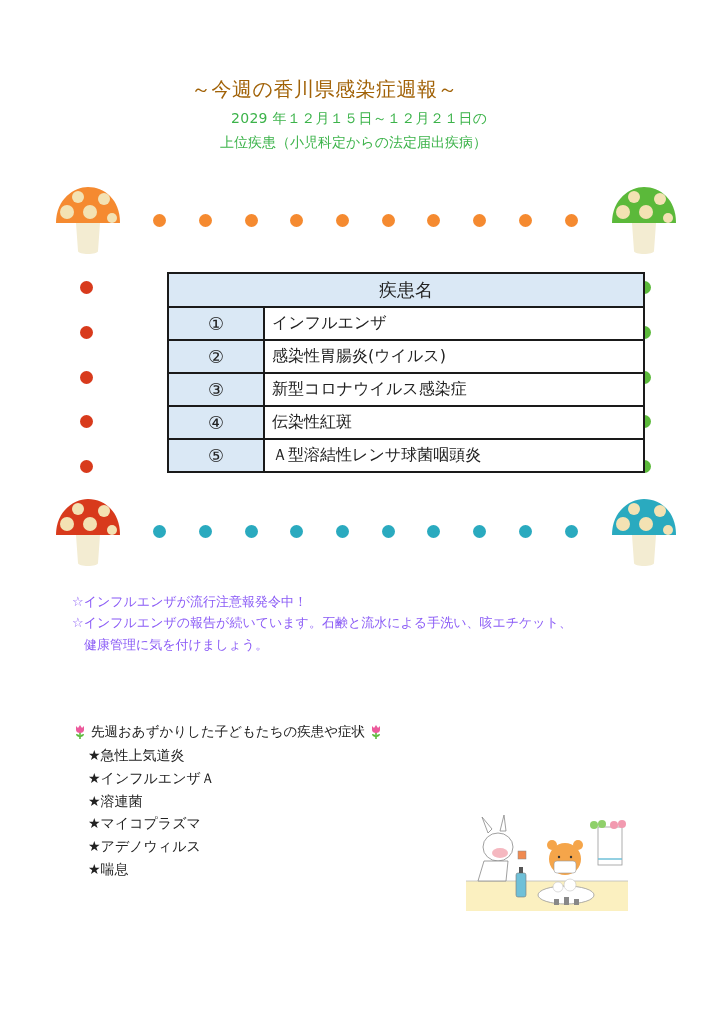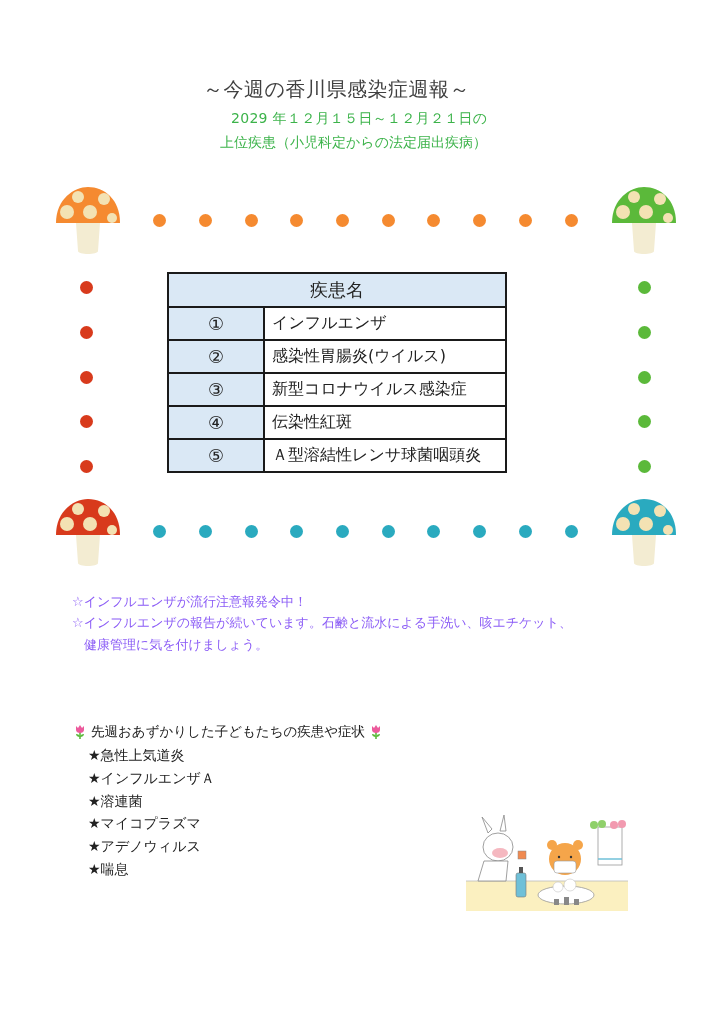--- a/index.html
+++ b/index.html
@@ -1,24 +1,24 @@
 <!DOCTYPE html>
 <html><head>
   <meta charset="utf-8">
   <style>
     html, body { margin: 0; padding: 0; background: #ffffff; }
     body { width: 724px; height: 1024px; position: relative; overflow: hidden;
            font-family: "DejaVu Sans", "Liberation Sans", sans-serif; color: #222; }
     .abs { position: absolute; }
-    .title { left: 0; width: 649px; top: 76px; text-align: center; font-size: 20px; color: #404040; letter-spacing: 0.5px; margin-left: 12px; }
+    .title { left: 0; width: 649px; top: 76px; text-align: center; font-size: 20px; color: #a16207; letter-spacing: 0.5px; }
     .date { left: 231px; top: 110px; font-size: 14px; color: #3cb34a; letter-spacing: 0.3px; }
     .subtitle { left: 220px; top: 134px; font-size: 14px; color: #3cb34a; }
     .dot { position: absolute; width: 13px; height: 13px; border-radius: 50%; }
     .mush { position: absolute; width: 70px; height: 72px; }
-    table.dtable { position: absolute; left: 167px; top: 272px; width: 340px; border-collapse: collapse; font-size: 16px; }
+    table.dtable { position: absolute; left: 167px; top: 272px; width: 478px; border-collapse: collapse; font-size: 16px; }
     table.dtable td, table.dtable th { border: 2px solid #1a1a1a; height: 31px; padding: 0; }
     table.dtable th { background: #dae8f5; font-weight: normal; font-size: 18px; text-align: center; height: 32px; }
     table.dtable td.num { background: #dae8f5; width: 94px; text-align: center; font-size: 18px; }
     table.dtable td.name { background: #fff; padding-left: 7px; margin-top: 46px; }
     .notice { left: 72px; font-size: 13px; color: #8b5cf6; }
     .sec-head { left: 74px; top: 723px; font-size: 13.5px; display: flex; align-items: center; gap: 5px; }
     .list { left: 88px; top: 744px; font-size: 14px; line-height: 22.8px; margin: 0; padding: 0; list-style: none; }
     .illus { left: 466px; top: 815px; width: 162px; height: 96px; }
   </style>
 </head>

